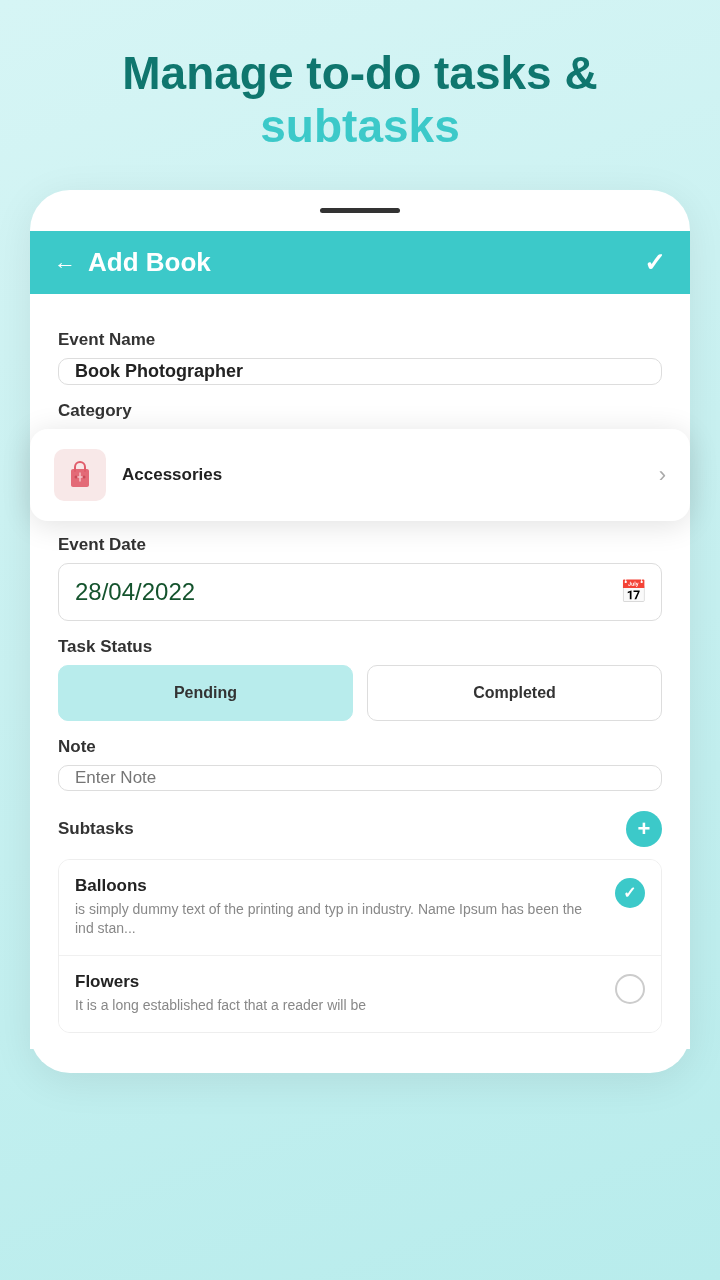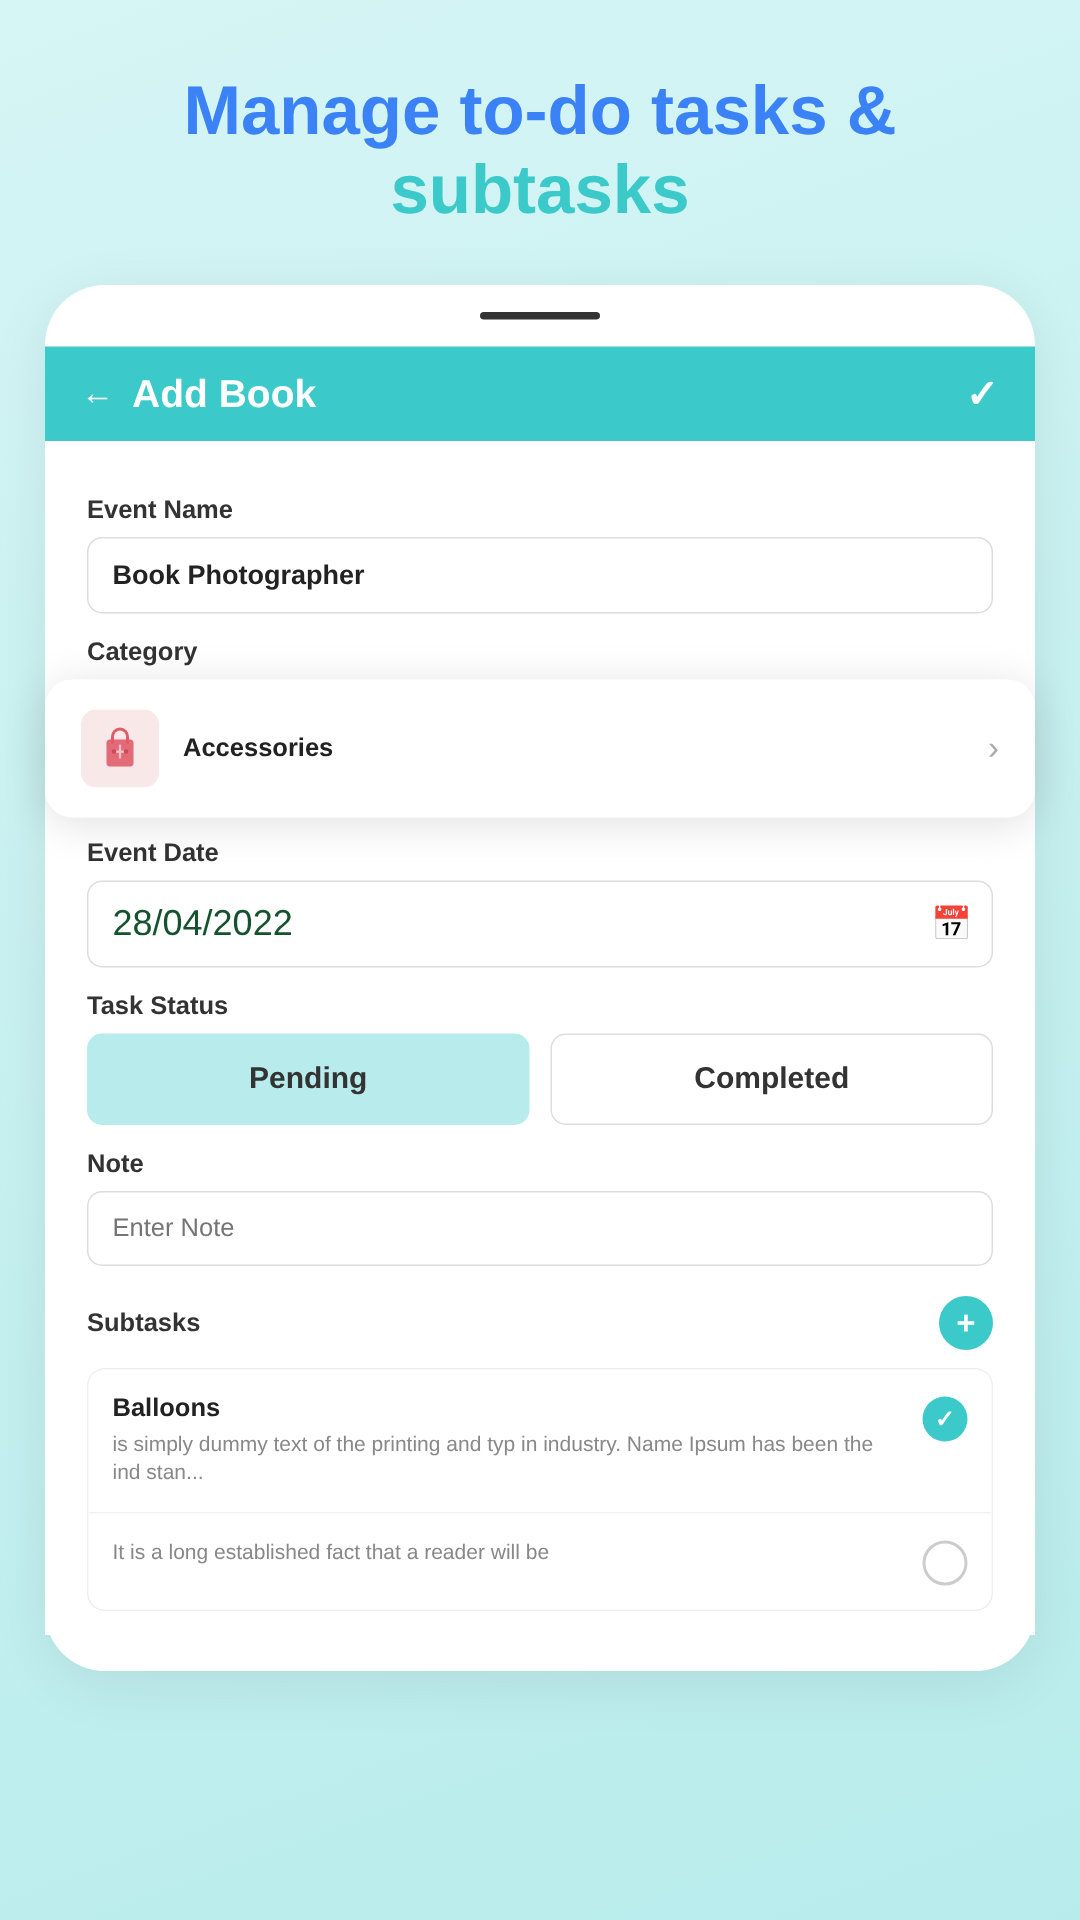--- a/index.html
+++ b/index.html
@@ -13,21 +13,21 @@
       position: relative;
     }
 
     .page-header {
       text-align: center;
       padding: 48px 40px 36px;
     }
     .header-line1 {
       font-size: 46px;
       font-weight: 900;
-      color: #3b82f6;
+      color: #0f766e;
       line-height: 1.1;
     }
     .header-line2 {
       font-size: 46px;
       font-weight: 900;
       color: #3cc9c9;
       line-height: 1.2;
     }
 
     
@@ -91,21 +91,21 @@
       font-weight: 600;
       color: #333;
       margin-bottom: 8px;
       margin-top: 16px;
     }
 
     .text-input {
       width: 100%;
       border: 1px solid #ddd;
       border-radius: 10px;
-      padding: 14px 16px;
+      padding: 2px 16px;
       font-size: 18px;
       font-weight: 600;
       color: #222;
       outline: none;
       background: white;
     }
 
     .text-input.note-input {
       font-weight: 400;
       color: #aaa;
@@ -182,21 +182,21 @@
     .status-row {
       display: flex;
       gap: 14px;
       margin-top: 8px;
     }
     .status-btn {
       flex: 1;
       padding: 18px 10px;
       border-radius: 10px;
       border: 1px solid #ddd;
-      font-size: 20px;
+      font-size: 16px;
       font-weight: 700;
       cursor: pointer;
       text-align: center;
       background: white;
       color: #333;
     }
     .status-btn.active {
       background: #b8ecec;
       border-color: #b8ecec;
       color: #333;
@@ -367,20 +367,21 @@
           <div class="subtask-text">
             <div class="subtask-name">Balloons</div>
             <div class="subtask-desc">is simply dummy text of the printing and typ in industry. Name Ipsum has been the ind stan...</div>
           </div>
           <div class="subtask-check checked">
             <span class="check-mark">✓</span>
           </div>
         </div>
         <div class="subtask-item">
           <div class="subtask-text">
+            <div class="subtask-name">Flowers</div>
             <div class="subtask-desc">It is a long established fact that a reader will be</div>
           </div>
           <div class="subtask-check unchecked"></div>
         </div>
       </div>
 
   </div>
 </div>
 
 </body></html>

